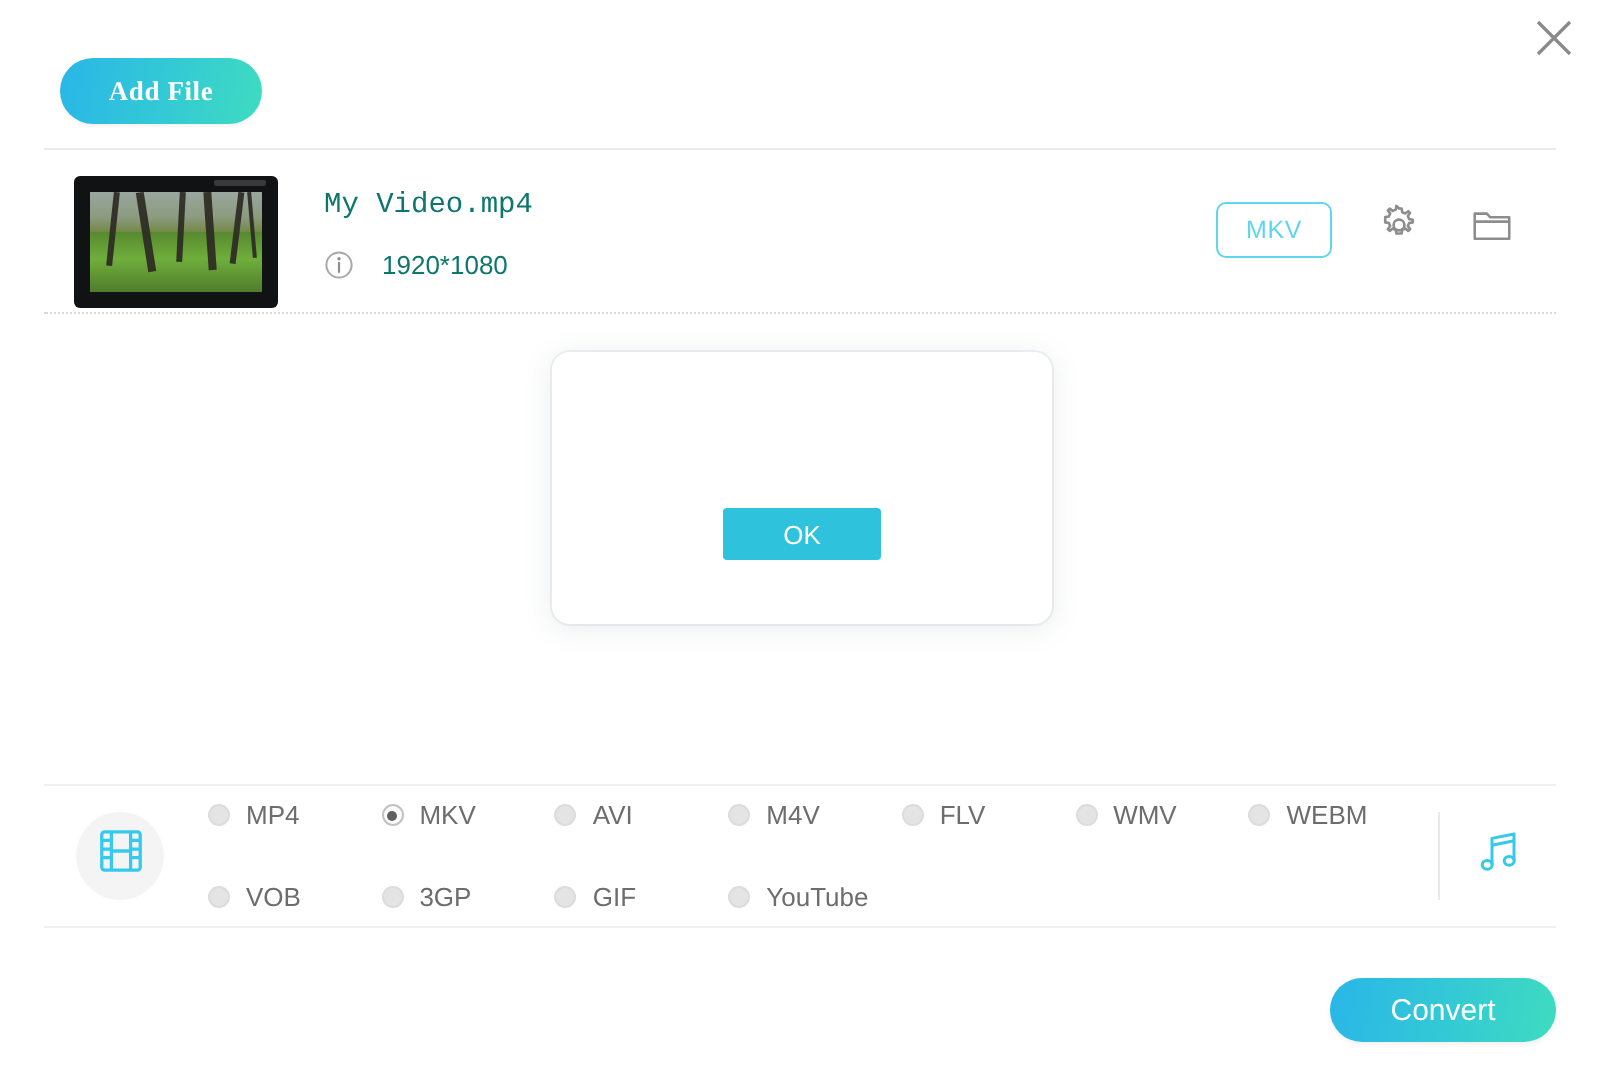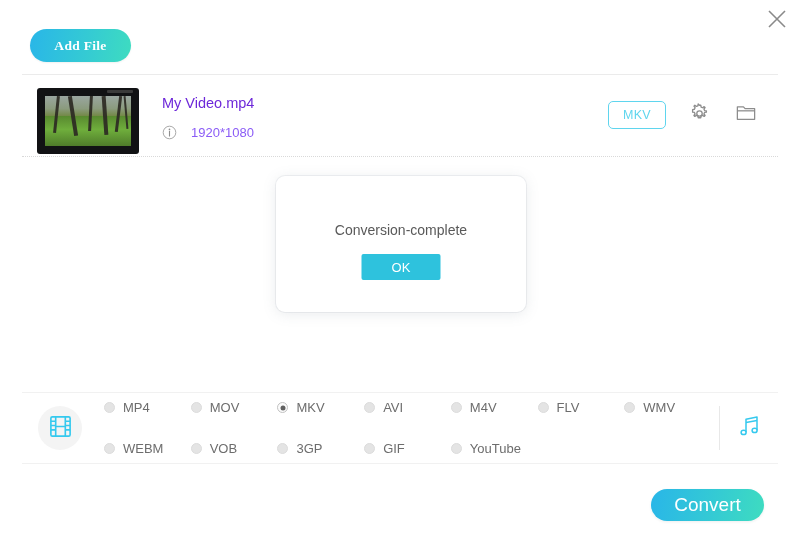--- a/index.html
+++ b/index.html
@@ -131,39 +131,40 @@
     border-radius: 1px;
   }
 
   .file-meta {
     position: absolute;
     left: 140px;
     top: 6px;
   }
   .file-name {
     font-size: 14.5px;
-    color: #6d28d9;
+    color: #0f766e;
     line-height: 18px;
+    font-family: Liberation Mono, monospace;
   }
   .file-sub {
     display: flex;
     align-items: center;
     margin-top: 13px;
   }
   .info-icon {
     width: 15px;
     height: 15px;
     display: inline-flex;
     align-items: center;
     justify-content: center;
   }
   .file-res {
     margin-left: 14px;
     font-size: 13px;
-    color: #8b5cf6;
+    color: #0f766e;
   }
 
   .row-actions {
     position: absolute;
     right: 18px;
     top: 13px;
     display: flex;
     align-items: center;
   }
   .fmt-chip {
@@ -307,29 +308,29 @@
     display: flex;
     align-items: center;
     justify-content: center;
     cursor: pointer;
     flex: none;
   }
 
   
   .convert-btn {
     position: absolute;
-    right: 36px;
+    right: 22px;
     bottom: 23px;
     width: 113px;
     height: 32px;
     border-radius: 16px;
     border: none;
     background: linear-gradient(100deg, #29b6e8 0%, #34cad4 55%, #3edcc0 100%);
     color: #ffffff;
-    font-size: 19px;
+    font-size: 15px;
     cursor: pointer;
     display: inline-flex;
     align-items: center;
     justify-content: center;
     box-shadow: 0 1px 3px rgba(0,0,0,.07);
   }
 </style>
 </head>
 <body>
 
@@ -396,44 +397,39 @@
           <path d="M2.5 8.6 L21.5 8.6"></path>
         </svg>
       </span>
     </div>
   </div>
 </div>
 
 <div class="divider-dotted"></div>
 
 <div class="modal">
-  <div class="modal-msg">Conversion-complete</div>
   <button class="modal-ok">OK</button>
 </div>
 
 <div class="format-bar">
 
   <div class="media-toggle">
     <span>
       <svg width="25" height="25" viewBox="0 0 26 26" fill="none" stroke="#35c9ee" stroke-width="1.7">
         <rect x="3" y="3" width="20" height="20" rx="1.5"></rect>
         <path d="M8 3 L8 23 M18 3 L18 23 M8 13 L18 13"></path>
         <path d="M3 7.5 L8 7.5 M3 12 L8 12 M3 16.5 L8 16.5 M18 7.5 L23 7.5 M18 12 L23 12 M18 16.5 L23 16.5"></path>
       </svg>
     </span>
   </div>
 
   <div class="fmt-grid">
     <div class="fmt-opt">
       <span class="radio"></span>
       <span>MP4</span>
-    </div>
-    <div class="fmt-opt">
-      <span class="radio"></span>
-      <span>MOV</span>
     </div>
     <div class="fmt-opt selected">
       <span class="radio"></span>
       <span>MKV</span>
     </div>
     <div class="fmt-opt">
       <span class="radio"></span>
       <span>AVI</span>
     </div>
     <div class="fmt-opt">

